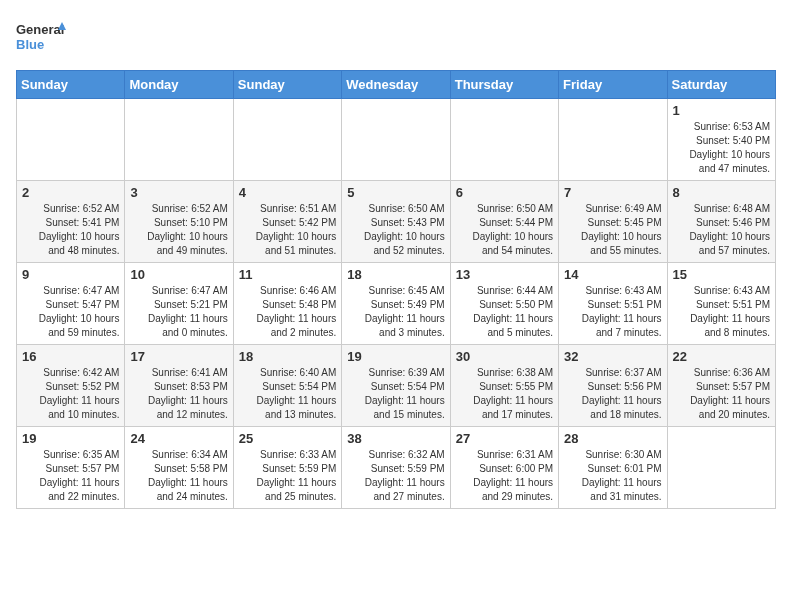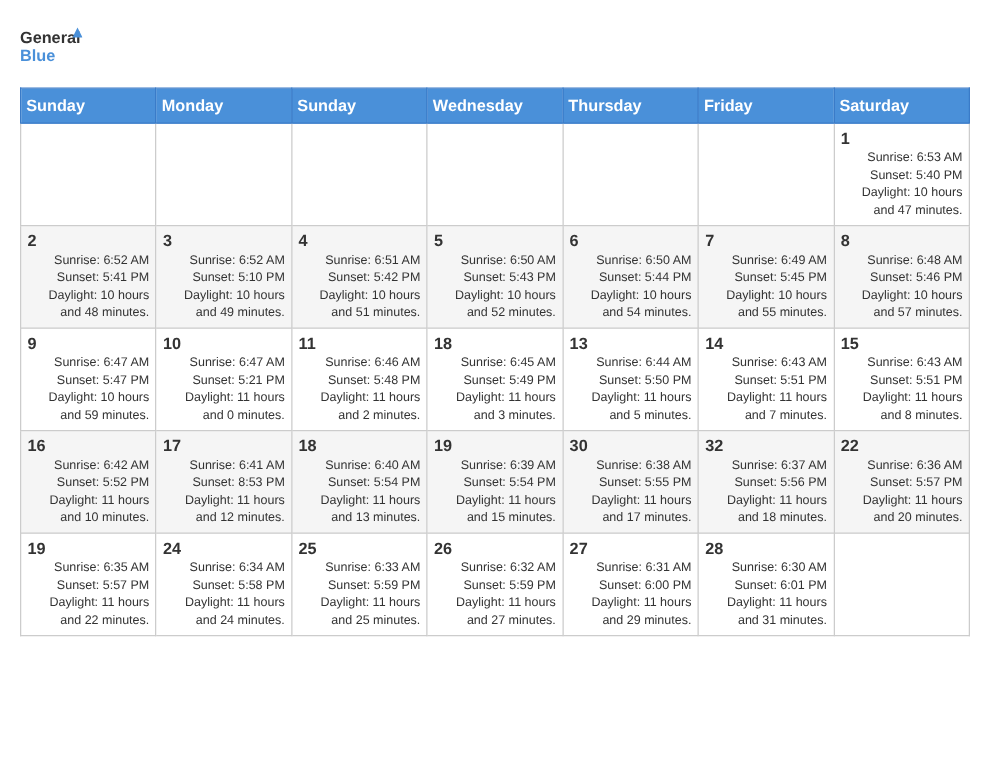--- a/index.html
+++ b/index.html
@@ -267,21 +267,21 @@
 Sunset: 5:58 PM
 Daylight: 11 hours and 24 minutes.</div>
         </td>
         <td>
           <span class="day-number">25</span>
           <div class="day-info">Sunrise: 6:33 AM
 Sunset: 5:59 PM
 Daylight: 11 hours and 25 minutes.</div>
         </td>
         <td>
-          <span class="day-number">26</span>
+          <span class="day-number">38</span>
           <div class="day-info">Sunrise: 6:32 AM
 Sunset: 5:59 PM
 Daylight: 11 hours and 27 minutes.</div>
         </td>
         <td>
           <span class="day-number">27</span>
           <div class="day-info">Sunrise: 6:31 AM
 Sunset: 6:00 PM
 Daylight: 11 hours and 29 minutes.</div>
         </td>

